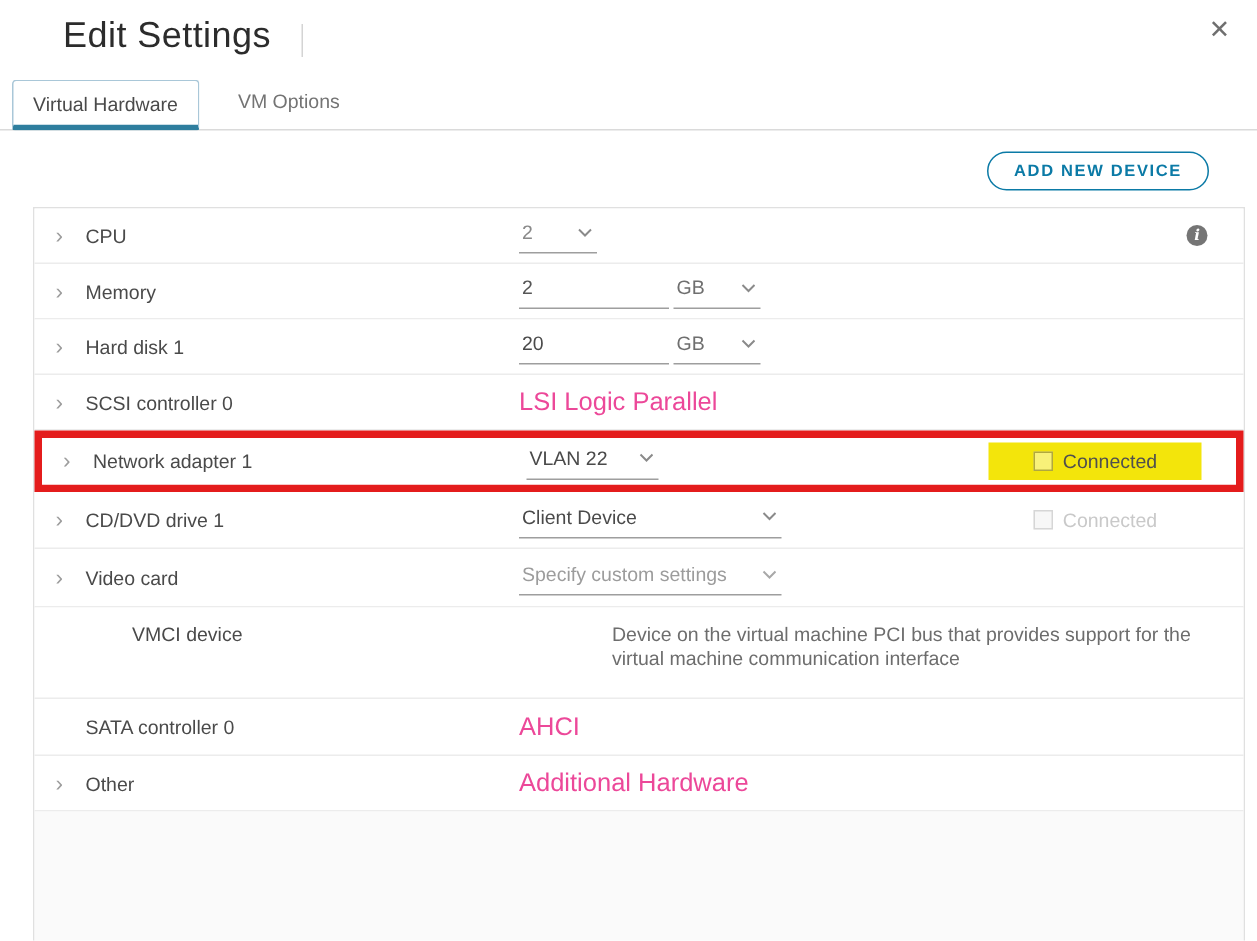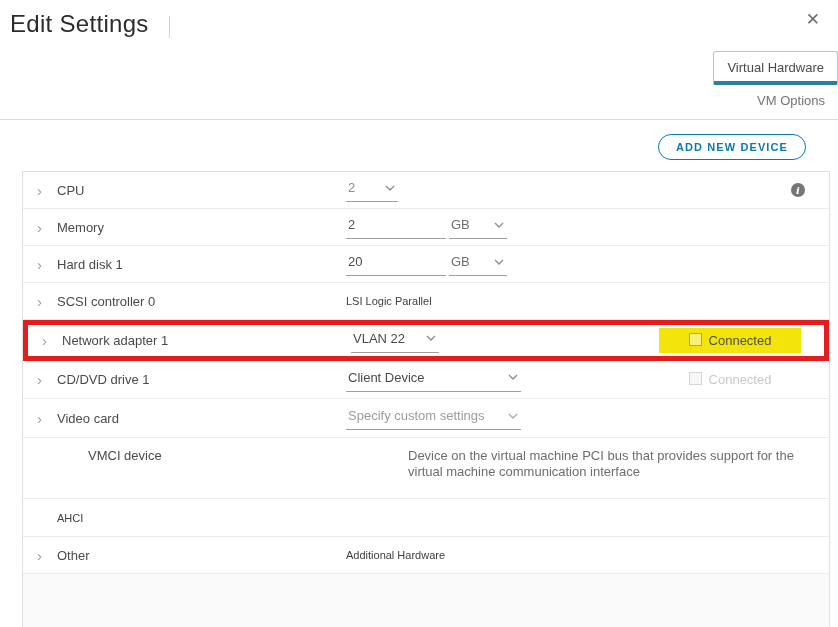--- a/index.html
+++ b/index.html
@@ -5,59 +5,59 @@
   :root{
     --accent:#0b7aa6;
     --accent-dark:#2e7e9e;
     --highlight-red:#e41c1c;
     --highlight-yellow:#f3e50b;
   }
   *{box-sizing:border-box;margin:0;padding:0;}
   html,body{width:838px;height:627px;overflow:hidden;background:#fff;
     font-family:"Liberation Sans","DejaVu Sans",sans-serif;}
   
-  .header{position:relative;padding:10px 0 0 10px;display:flex;align-items:flex-end;}
+  .header{position:relative;padding:10px 0 0 10px;display:flex;align-items:flex-end;margin-left:32px;}
   .title{font-size:24px;color:#2c2c2c;font-weight:400;letter-spacing:.3px;}
   .title-sep{width:1px;height:22px;background:#d4d4d4;margin-left:20px;}
   .close{position:absolute;top:11px;right:18px;font-size:17px;color:#6f6f6f;cursor:pointer;line-height:1;}
   
-  .tabs{display:flex;align-items:flex-end;margin-top:13px;padding-left:8px;border-bottom:1px solid #dadada;flex-direction:column;}
+  .tabs{display:flex;align-items:flex-end;margin-top:13px;padding-left:8px;border-bottom:1px solid #dadada;}
   .tab{font-size:13px;color:#4a4a4a;cursor:pointer;}
   .tab.active{border:1px solid #a9c7d8;border-bottom:4px solid var(--accent-dark);
     border-radius:3px 3px 2px 2px;padding:8px 13px 6px 13px;background:#fff;margin-bottom:-1px;}
   .tab.inactive{padding:9px 13px 11px 13px;margin-left:13px;color:#747474;}
   
   .toolbar{display:flex;justify-content:flex-end;padding:14px 32px 11px 0;}
   .btn-add{background:#fff;border:1px solid var(--accent);border-radius:13px;color:var(--accent);
     font-size:11px;font-weight:700;letter-spacing:1.1px;padding:6px 17px;cursor:pointer;
     font-family:"Liberation Sans",sans-serif;}
   
   .table{margin:0 8px 0 22px;border:1px solid #e0e0e0;border-bottom:none;background:#fff;
     display:flex;flex-direction:column;height:501px;}
   .row{display:flex;align-items:center;background:#fff;border-bottom:1px solid #ececec;height:37px;}
   .expander-cell{width:34px;padding-left:14px;color:#9d9d9d;font-size:15px;line-height:1;cursor:pointer;}
   .label-cell{width:289px;font-size:13px;color:#4a4a4a;}
   .value-cell{flex:1;display:flex;align-items:center;font-size:13px;}
-  .static-val{color:#404040;font-size:11px;}
+  .static-val{color:#ec4899;font-size:17px;}
   .underfield{border-bottom:1px solid #9e9e9e;padding:2px 2px 6px 2px;font-size:13px;}
   .select{display:flex;align-items:center;justify-content:space-between;cursor:pointer;color:#4a4a4a;}
   .select .chev{flex:0 0 auto;margin-left:6px;}
   .w-cpu{width:52px;color:#8a8a8a;}
   .w-vlan{width:88px;}
   .w-wide{width:175px;}
   .w-unit{width:58px;margin-left:3px;color:#6f6f6f;}
   .num-input{border:none;border-bottom:1px solid #9e9e9e;width:100px;font-size:13px;color:#565656;
     background:transparent;padding:2px 2px 6px 2px;outline:none;font-family:"Liberation Sans",sans-serif;}
   .gray-text{color:#9c9c9c;}
   
   .info-icon{width:14px;height:14px;border-radius:50%;background:#757575;color:#fff;font-size:10px;
     font-weight:700;display:flex;align-items:center;justify-content:center;margin-left:auto;
     margin-right:24px;cursor:pointer;font-family:"DejaVu Serif",serif;font-style:italic;}
   
-  .connected{display:flex;justify-content:center;gap:7px;width:142px;
+  .connected{display:flex;align-items:center;justify-content:center;gap:7px;width:142px;
     margin-left:auto;margin-right:28px;padding:5px 0;font-size:13px;}
   .checkbox{width:13px;height:13px;border:1px solid #b2b2b2;background:#fdfdfd;display:inline-block;}
   .connected.highlight{background:var(--highlight-yellow);color:#4f4f4f;cursor:pointer;}
   .connected.highlight .checkbox{border-color:#b0a83f;background:rgba(255,255,255,.45);}
   .connected.disabled{color:#c9c9c9;}
   .connected.disabled .checkbox{border-color:#d6d6d6;background:#f7f7f7;}
   
   .red-wrap{border:5px solid var(--highlight-red);background:#fff;}
   .red-wrap .row{height:31px;border-bottom:none;}
   .red-wrap .connected{margin-right:23px;}
@@ -192,20 +192,21 @@
   <div class="row vmci">
     <span class="expander-cell"></span>
     <span class="label-cell">VMCI device</span>
     <div class="value-cell">
       <span class="desc">Device on the virtual machine PCI bus that provides support for the virtual machine communication interface</span>
     </div>
   </div>
 
   <div class="row sata">
     <span class="expander-cell"></span>
+    <span class="label-cell">SATA controller 0</span>
     <div class="value-cell">
       <span class="static-val">AHCI</span>
     </div>
   </div>
 
   <div class="row">
     <span class="expander-cell">›</span>
     <span class="label-cell">Other</span>
     <div class="value-cell">
       <span class="static-val">Additional Hardware</span>

